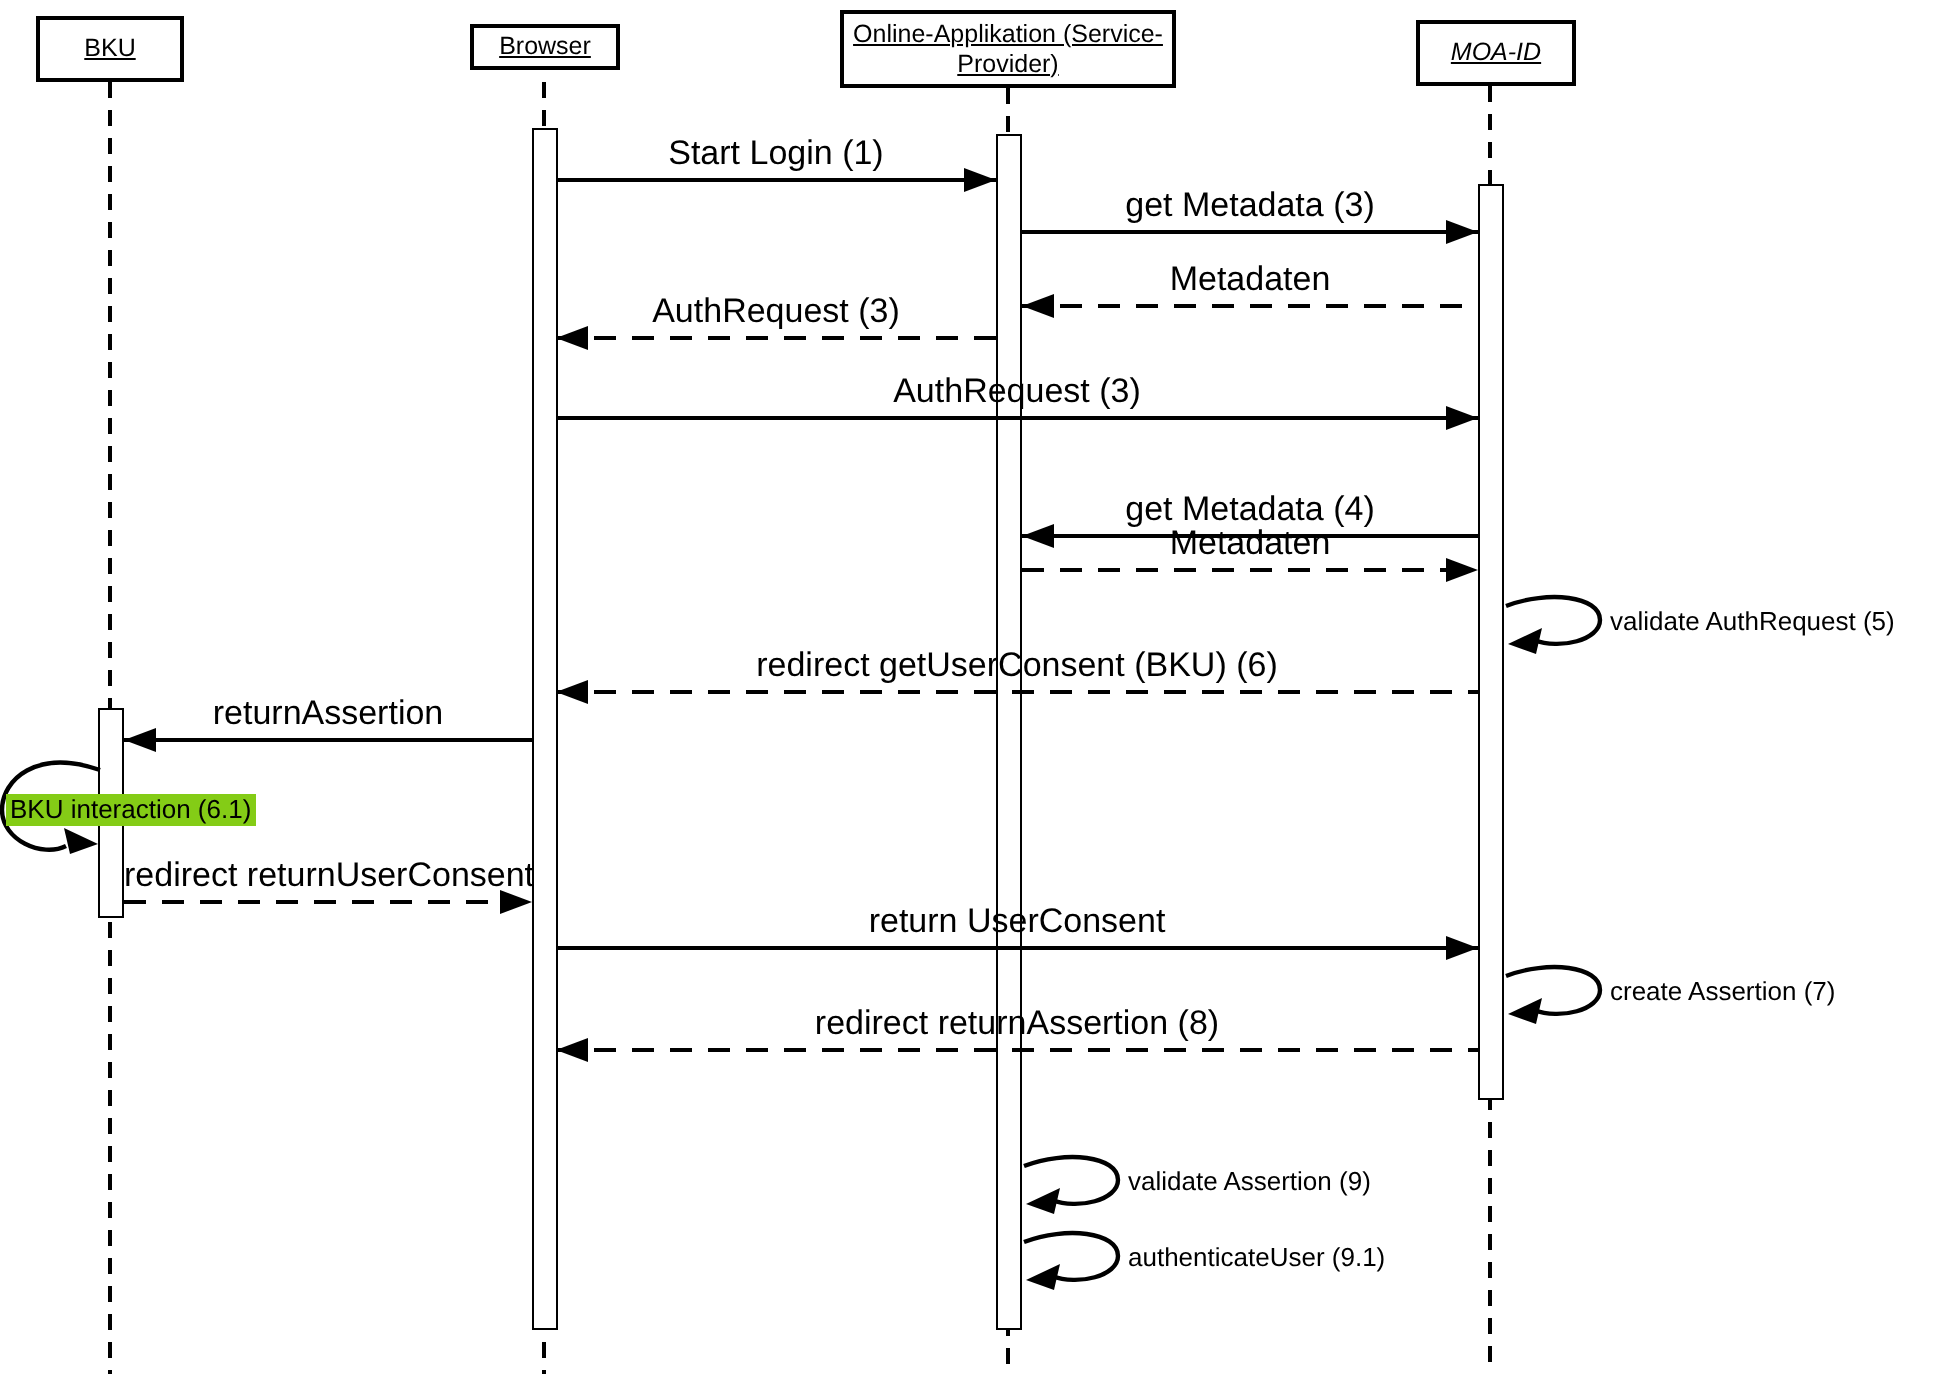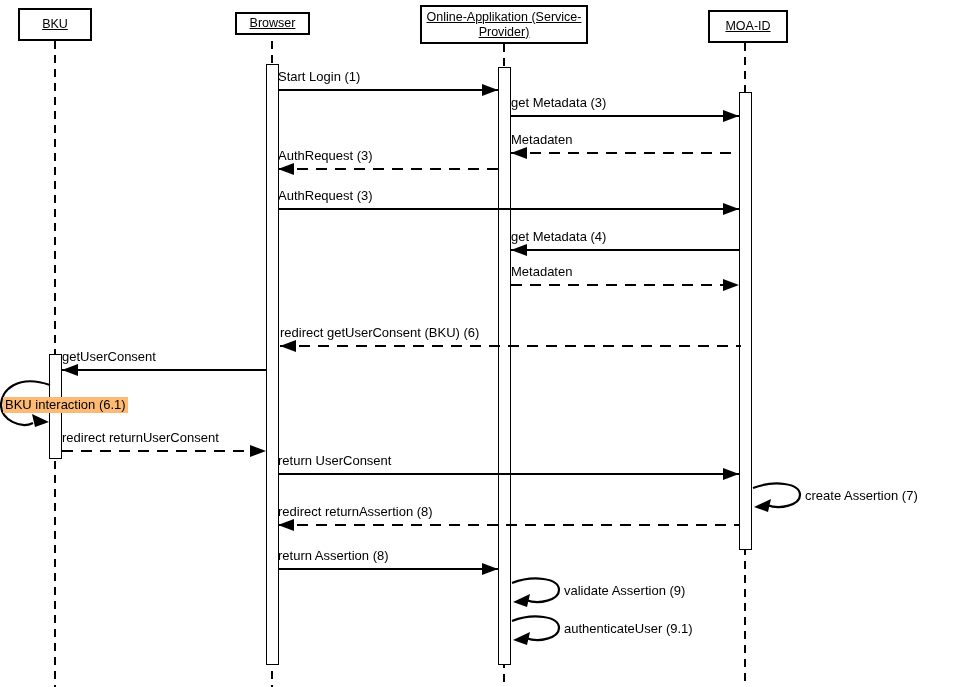--- a/index.html
+++ b/index.html
@@ -22,35 +22,35 @@
     background:repeating-linear-gradient(180deg,#000 0 8px,transparent 8px 14px);
   }
   
   .activation{
     position:absolute;box-sizing:border-box;width:13px;border:1.5px solid #000;
     background:#fff;z-index:2;
   }
   
   .msg{position:absolute;z-index:3;}
   .msg-label{
-    display:block;text-align:left;font-size:13px;line-height:16px;height:16px;
+    display:block;text-align:center;font-size:17px;line-height:16px;height:16px;
     white-space:nowrap;
   }
   .msg-line{position:relative;height:2px;margin-top:4px;}
   .msg-line.solid{background:#000;}
   .msg-line.dashed{background:repeating-linear-gradient(90deg,#000 0 11px,transparent 11px 19px);}
   .ah{position:absolute;width:0;height:0;top:-5px;border-top:6px solid transparent;border-bottom:6px solid transparent;}
   .ah-r{right:0;border-left:16px solid #000;}
   .ah-l{left:0;border-right:16px solid #000;}
   
   .selfmsg{position:absolute;z-index:3;}
   .self-label{
     position:absolute;font-size:13px;line-height:16px;white-space:nowrap;z-index:5;
   }
-  .self-label.bg{background:#fdba74;padding:0 2px;}
+  .self-label.bg{background:#84cc16;padding:0 2px;}
 </style>
 </head>
 <body>
 
 <div class="stage">
 
   <div class="lifeline" style="left:54px;top:41px;height:646px;"></div>
   <div class="lifeline" style="left:271px;top:41px;height:646px;"></div>
   <div class="lifeline" style="left:503px;top:44px;height:643px;"></div>
   <div class="lifeline" style="left:744px;top:43px;height:644px;"></div>
@@ -62,21 +62,21 @@
 
   <div class="actor-box" style="left:18px;top:8px;width:74px;height:33px;">
     <span class="actor-label">BKU</span>
   </div>
   <div class="actor-box" style="left:235px;top:12px;width:75px;height:23px;">
     <span class="actor-label">Browser</span>
   </div>
   <div class="actor-box" style="left:420px;top:5px;width:168px;height:39px;">
     <span class="actor-label">Online-Applikation (Service-Provider)</span>
   </div>
-  <div class="actor-box" style="left:708px;top:10px;width:80px;height:33px;">
+  <div class="actor-box" style="left:708px;top:10px;width:80px;height:33px;font-style:italic;">
     <span class="actor-label">MOA-ID</span>
   </div>
 
   <div class="msg" style="left:278px;top:69px;width:220px;">
     <span class="msg-label">Start Login (1)</span>
     <div class="msg-line solid">
         <i class="ah ah-r"></i>
       </div>
   </div>
 
@@ -101,44 +101,51 @@
       </div>
   </div>
 
   <div class="msg" style="left:278px;top:188px;width:461px;">
     <span class="msg-label">AuthRequest (3)</span>
     <div class="msg-line solid">
         <i class="ah ah-r"></i>
       </div>
   </div>
 
-  <div class="msg" style="left:511px;top:229px;width:228px;">
+  <div class="msg" style="left:511px;top:247px;width:228px;">
     <span class="msg-label">get Metadata (4)</span>
     <div class="msg-line solid">
         <i class="ah ah-l"></i>
       </div>
   </div>
 
   <div class="msg" style="left:511px;top:264px;width:228px;">
     <span class="msg-label">Metadaten</span>
     <div class="msg-line dashed">
         <i class="ah ah-r"></i>
       </div>
   </div>
 
-
-  <div class="msg" style="left:264px;top:325px;width:461px;padding-left:16px;">
+  <div class="selfmsg" style="left:752px;top:297px;width:216px;height:30px;">
+    <svg width="52" height="30" viewBox="0 0 52 30">
+      <path d="M1,6 C22,-2 48,1 48,13 C48,23 28,28 15,23" fill="none" stroke="#000" stroke-width="2.2"></path>
+      <polygon points="2,25 19,17 16,30" fill="#000"></polygon>
+    </svg>
+    <span class="self-label" style="left:53px;top:6px;">validate AuthRequest (5)</span>
+  </div>
+
+  <div class="msg" style="left:278px;top:325px;width:461px;">
     <span class="msg-label">redirect getUserConsent (BKU) (6)</span>
     <div class="msg-line dashed">
         <i class="ah ah-l"></i>
       </div>
   </div>
 
   <div class="msg" style="left:62px;top:349px;width:204px;">
-    <span class="msg-label">getUserConsent</span>
+    <span class="msg-label">returnAssertion</span>
     <div class="msg-line solid">
         <i class="ah ah-l"></i>
       </div>
   </div>
 
   <div class="selfmsg" style="left:0px;top:378px;width:150px;height:52px;">
     <svg width="51" height="52" viewBox="0 0 51 52">
       <path d="M50,7 C18,-4 1,12 1,27 C1,42 21,51 33,45" fill="none" stroke="#000" stroke-width="2.2"></path>
       <polygon points="49,44 32,36 35,49" fill="#000"></polygon>
     </svg>
@@ -167,26 +174,20 @@
     <span class="self-label" style="left:53px;top:6px;">create Assertion (7)</span>
   </div>
 
   <div class="msg" style="left:278px;top:504px;width:461px;">
     <span class="msg-label">redirect returnAssertion (8)</span>
     <div class="msg-line dashed">
         <i class="ah ah-l"></i>
       </div>
   </div>
 
-  <div class="msg" style="left:278px;top:548px;width:220px;">
-    <span class="msg-label">return Assertion (8)</span>
-    <div class="msg-line solid">
-        <i class="ah ah-r"></i>
-      </div>
-  </div>
 
   <div class="selfmsg" style="left:511px;top:577px;width:260px;height:30px;">
     <svg width="52" height="30" viewBox="0 0 52 30">
       <path d="M1,6 C22,-2 48,1 48,13 C48,23 28,28 15,23" fill="none" stroke="#000" stroke-width="2.2"></path>
       <polygon points="2,25 19,17 16,30" fill="#000"></polygon>
     </svg>
     <span class="self-label" style="left:53px;top:6px;text-align:center;">validate Assertion (9)</span>
   </div>
 
   <div class="selfmsg" style="left:511px;top:615px;width:260px;height:30px;">

